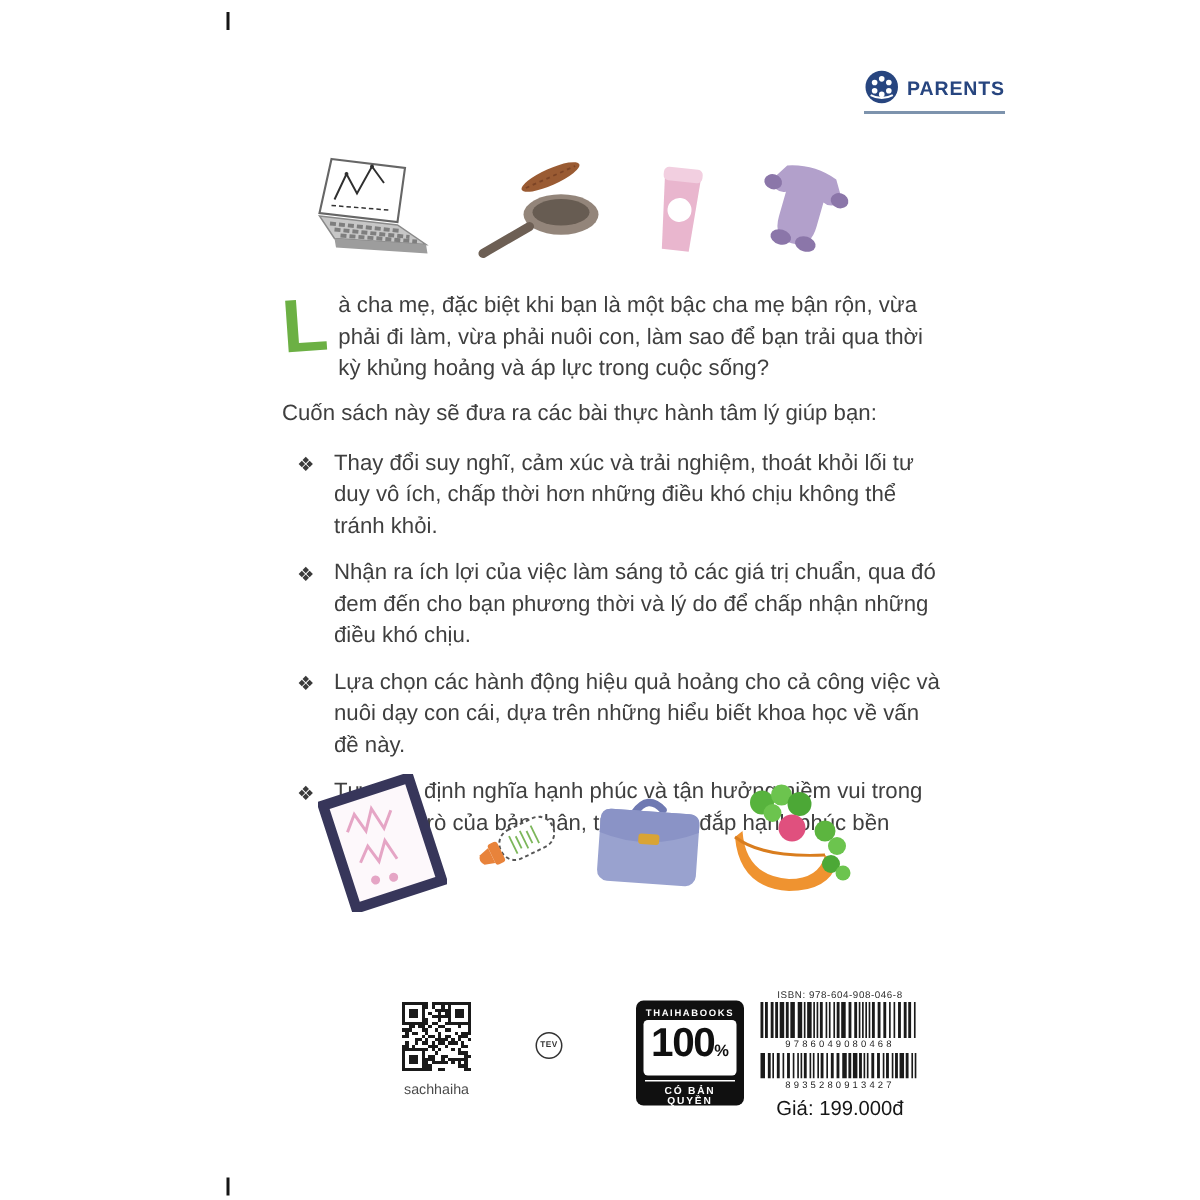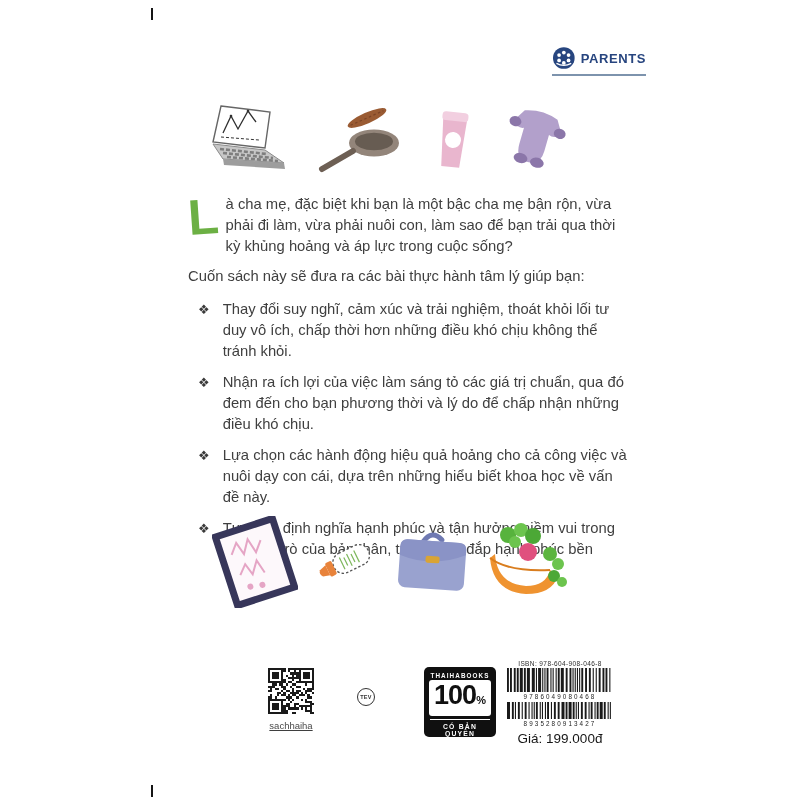--- a/index.html
+++ b/index.html
@@ -5,21 +5,21 @@
   html,body{margin:0;padding:0;background:#fff;}
   .page{
     position:relative;width:800px;height:800px;background:#ffffff;overflow:hidden;
     font-family:"Liberation Sans",sans-serif;color:#3f3f3f;
   }
   .crop-mark{position:absolute;width:2px;height:12px;background:#151515;}
   .crop-top{left:151px;top:8px;}
   .crop-bottom{left:151px;top:785px;}
 
   
-  .brand{position:absolute;left:552px;top:46px;width:94px;}
+  .brand{position:absolute;left:576px;top:46px;width:94px;}
   .brand-row{display:flex;align-items:center;gap:5px;}
   .brand-label{font-size:13px;font-weight:bold;color:#27457f;letter-spacing:.6px;}
   .brand-underline{margin-top:4px;height:2px;background:#7d93ad;width:94px;}
 
   
   .illo-row{position:absolute;display:flex;justify-content:space-between;align-items:center;}
   .top-illos{left:210px;top:98px;width:358px;height:84px;}
   .bottom-illos{left:212px;top:514px;width:356px;height:96px;}
 
   
@@ -29,21 +29,21 @@
     float:left;font-size:50px;line-height:42px;font-weight:bold;color:#6cb044;
     margin:2px 7px 0 0;transform:rotate(-4deg);
   }
   .lead-in{margin:9px 0 0 0;}
   .bullets{list-style:none;margin:12px 0 0 0;padding:0;}
   .bullets li{display:flex;gap:13px;margin-bottom:10px;align-items:flex-start;}
   .bullet-glyph{font-size:13px;line-height:21px;flex:0 0 auto;color:#3a3a3a;padding-left:10px;}
   .bullet-text{flex:1;}
 
   
-  .qr-block{position:absolute;left:266px;top:668px;width:50px;text-align:center;text-decoration:underline;}
+  .qr-block{position:absolute;left:266px;top:668px;width:50px;text-align:center;}
   .qr-caption{font-size:9.5px;color:#4a4a4a;margin-top:2px;}
   .tev-stamp{
     position:absolute;left:357px;top:688px;width:16px;height:16px;border:1.3px solid #333;
     border-radius:50%;display:flex;align-items:center;justify-content:center;
     font-size:5.5px;color:#333;font-weight:bold;letter-spacing:.3px;
   }
   .c-stamp{
     position:absolute;left:424px;top:667px;width:72px;height:70px;background:#101010;
     border-radius:5px;display:flex;flex-direction:column;align-items:center;box-sizing:border-box;
     padding:5px 4px 4px 4px;

